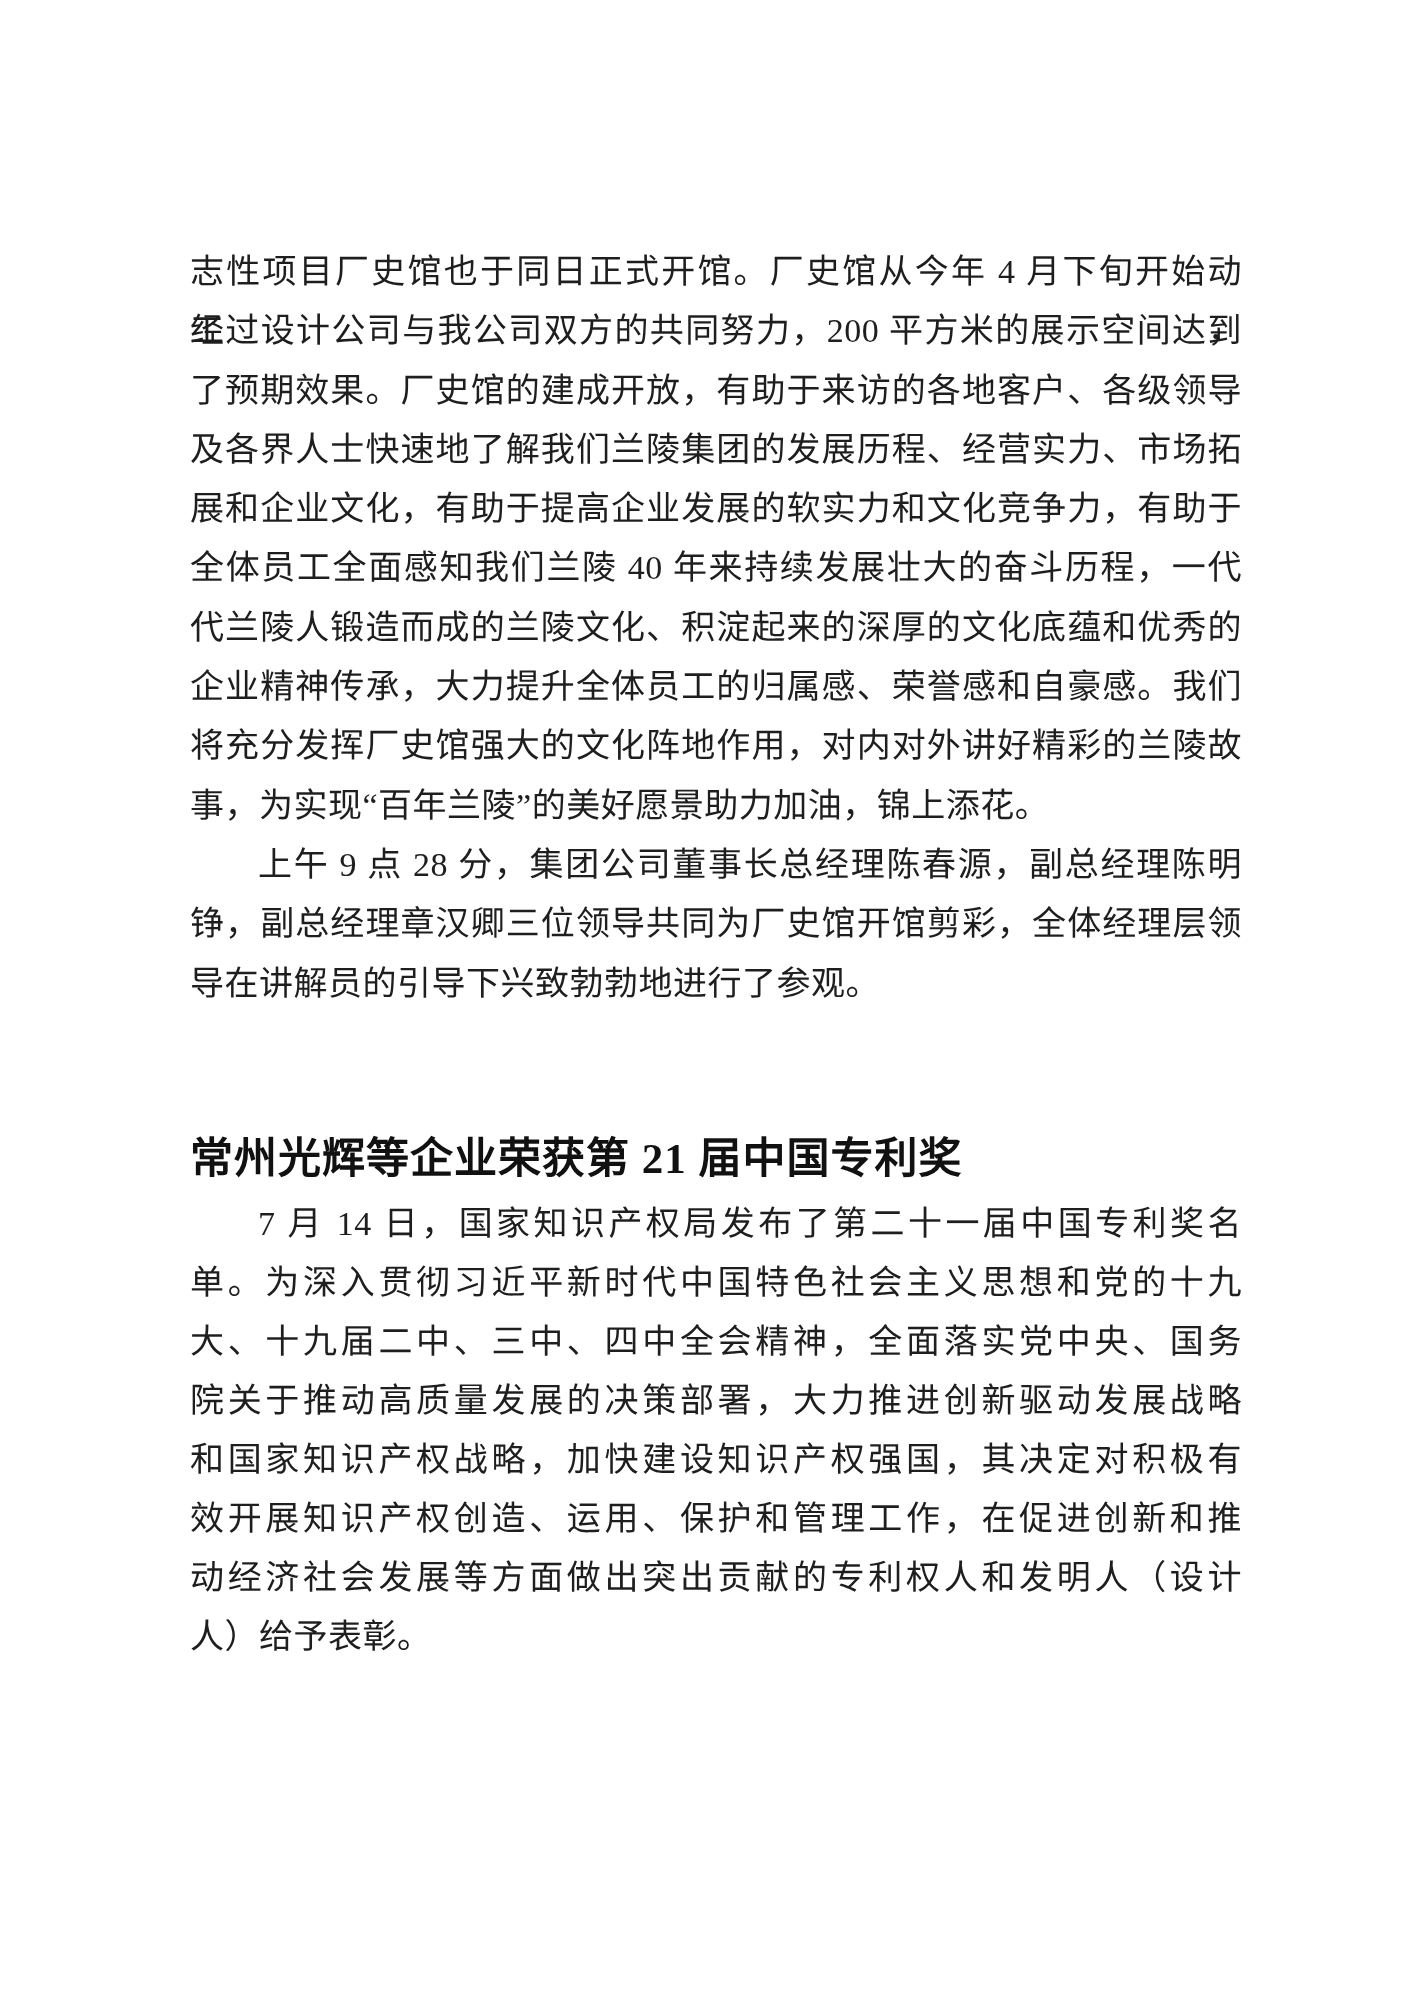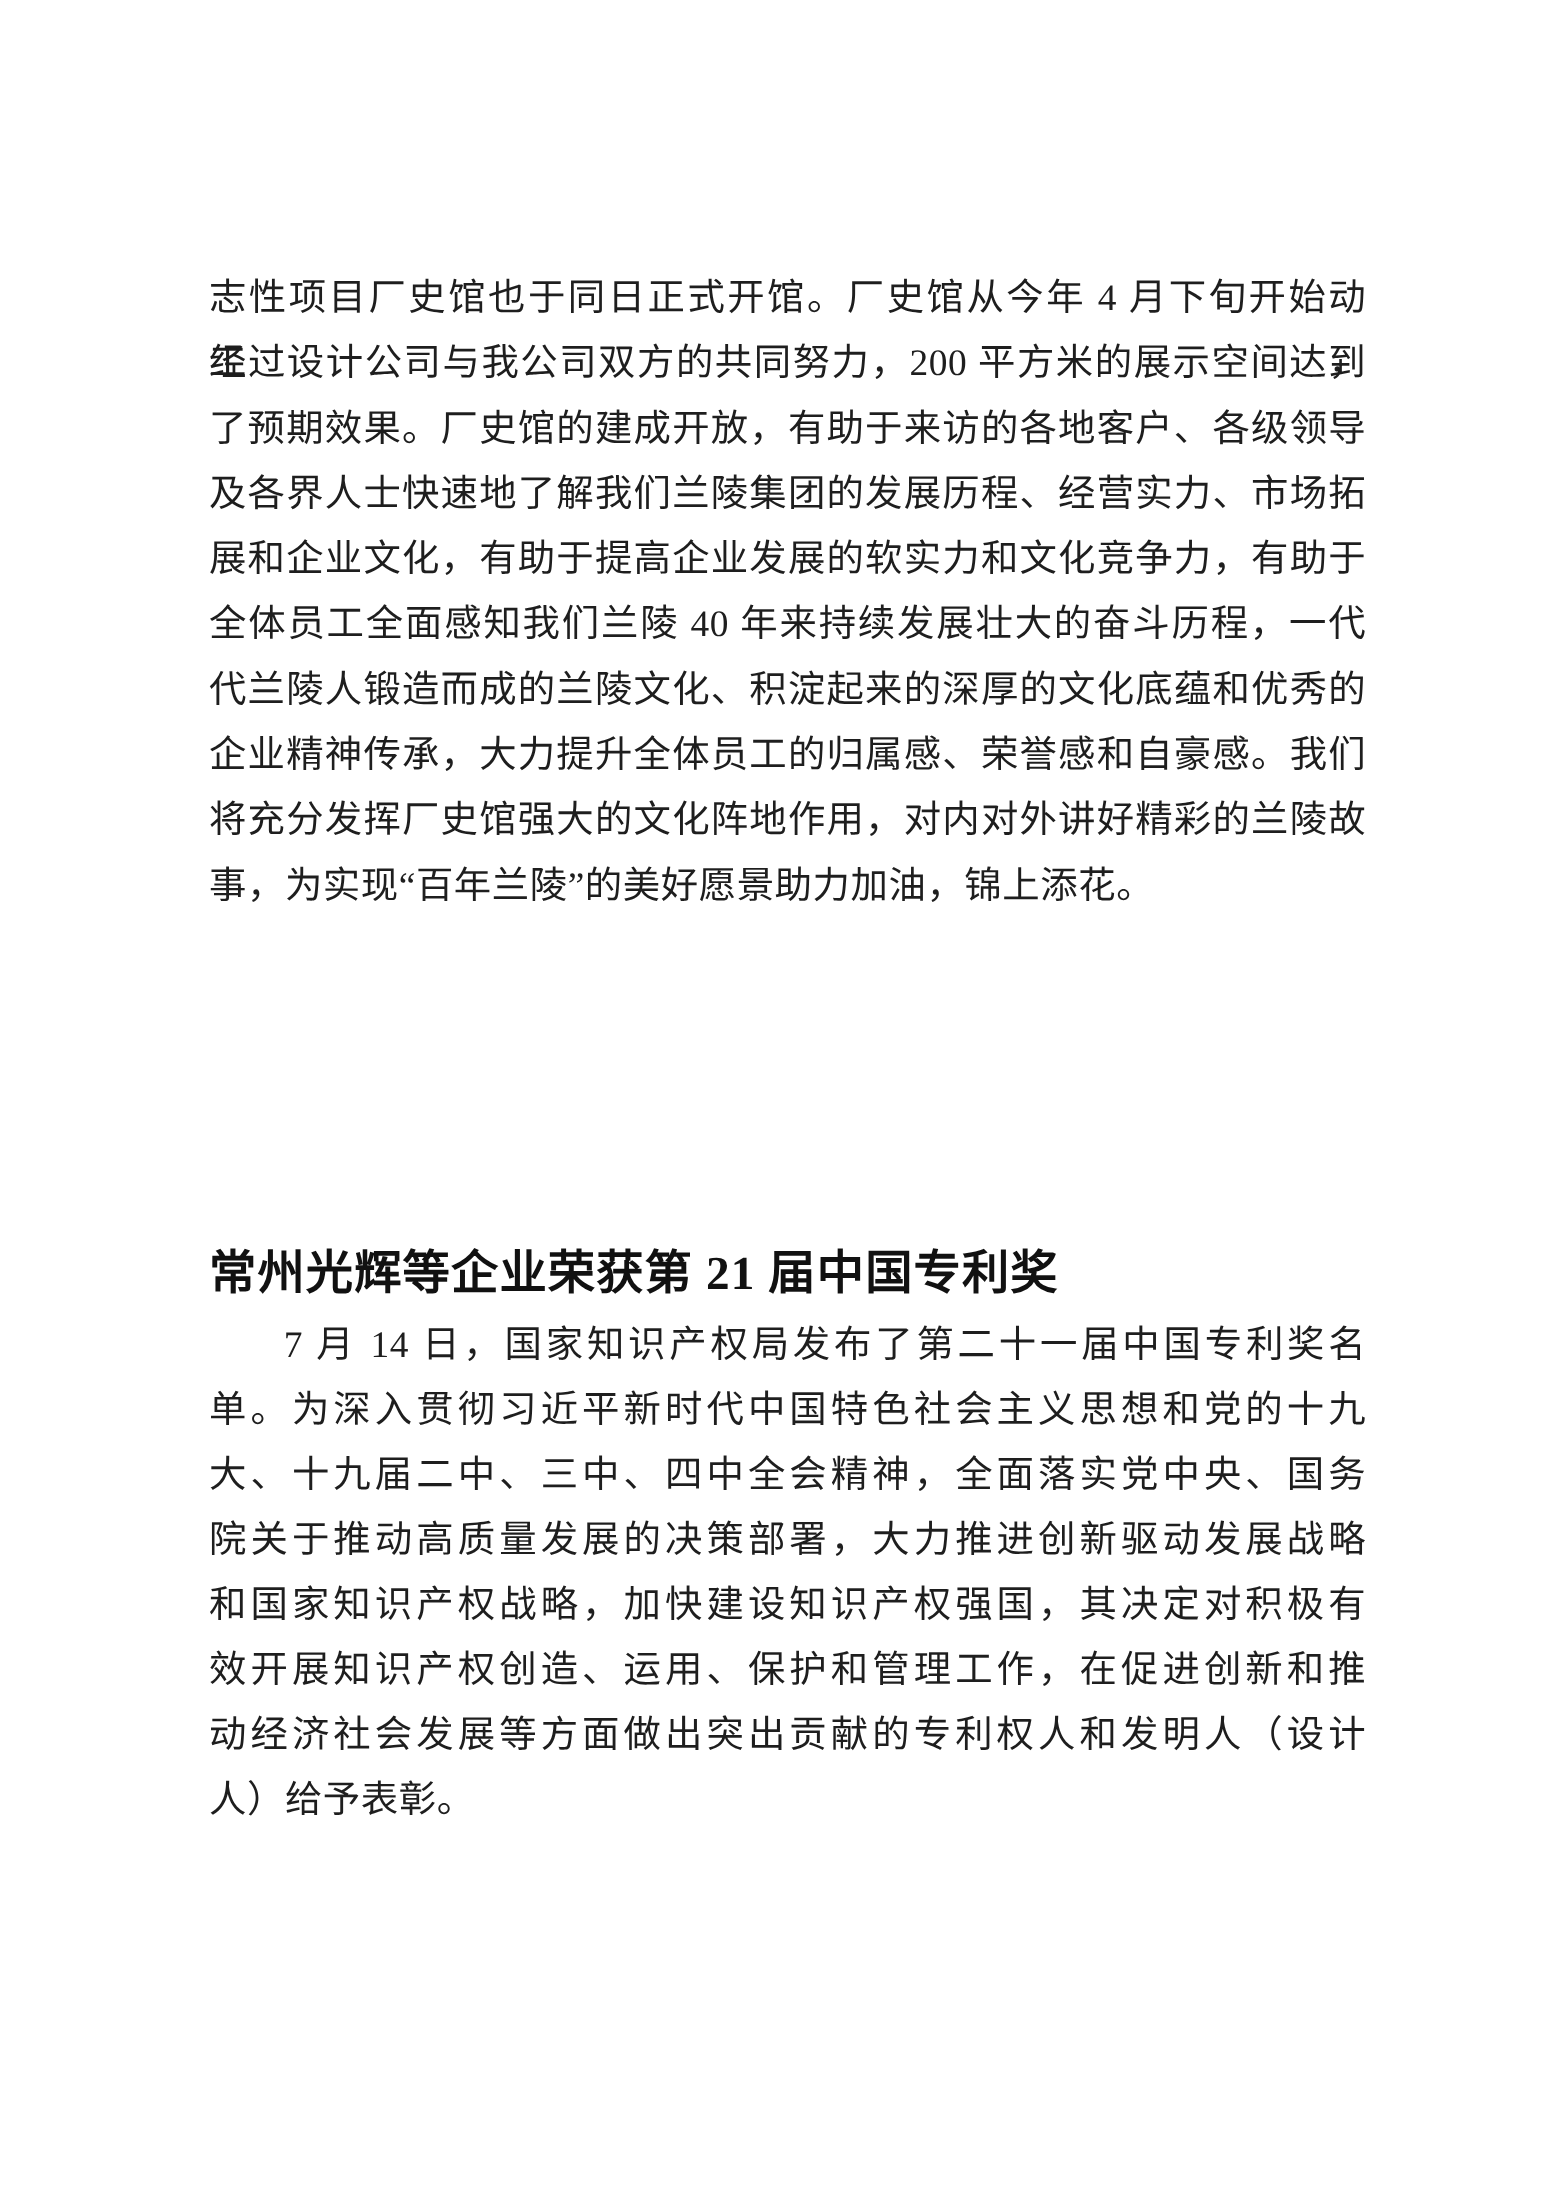--- a/index.html
+++ b/index.html
@@ -81,20 +81,25 @@
       <div class="line">经过设计公司与我公司双方的共同努力，200 平方米的展示空间达到</div>
       <div class="line">了预期效果。厂史馆的建成开放，有助于来访的各地客户、各级领导</div>
       <div class="line">及各界人士快速地了解我们兰陵集团的发展历程、经营实力、市场拓</div>
       <div class="line">展和企业文化，有助于提高企业发展的软实力和文化竞争力，有助于</div>
       <div class="line">全体员工全面感知我们兰陵 40 年来持续发展壮大的奋斗历程，一代</div>
       <div class="line">代兰陵人锻造而成的兰陵文化、积淀起来的深厚的文化底蕴和优秀的</div>
       <div class="line">企业精神传承，大力提升全体员工的归属感、荣誉感和自豪感。我们</div>
       <div class="line">将充分发挥厂史馆强大的文化阵地作用，对内对外讲好精彩的兰陵故</div>
       <div class="line last">事，为实现“百年兰陵”的美好愿景助力加油，锦上添花。</div>
     </div>
+    <div>
+      <div class="line indent">上午 9 点 28 分，集团公司董事长总经理陈春源，副总经理陈明</div>
+      <div class="line">铮，副总经理章汉卿三位领导共同为厂史馆开馆剪彩，全体经理层领</div>
+      <div class="line last">导在讲解员的引导下兴致勃勃地进行了参观。</div>
+    </div>
   </div>
 
   <div class="heading">常州光辉等企业荣获第 21 届中国专利奖</div>
 
   <div class="article article-2">
     <div>
       <div class="line indent">7 月 14 日，国家知识产权局发布了第二十一届中国专利奖名</div>
       <div class="line">单。为深入贯彻习近平新时代中国特色社会主义思想和党的十九</div>
       <div class="line">大、十九届二中、三中、四中全会精神，全面落实党中央、国务</div>
       <div class="line">院关于推动高质量发展的决策部署，大力推进创新驱动发展战略</div>

